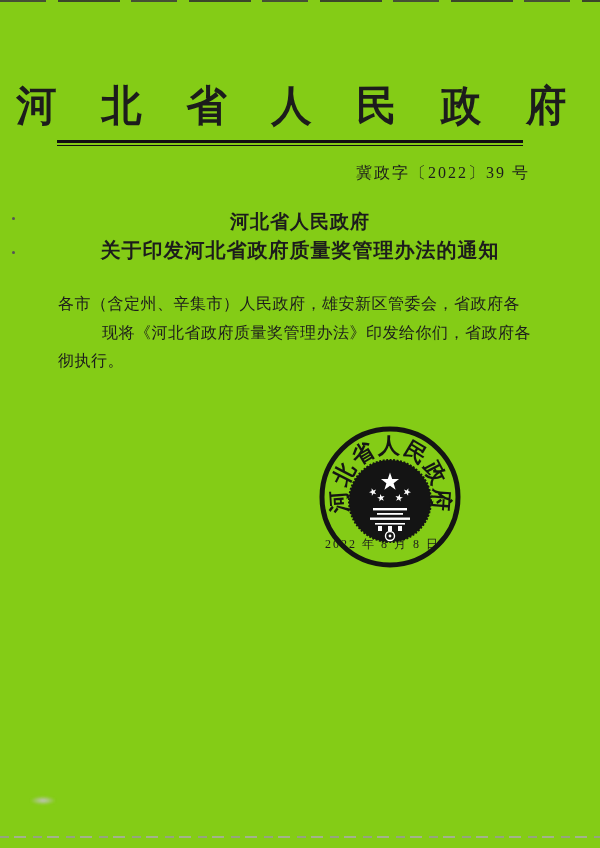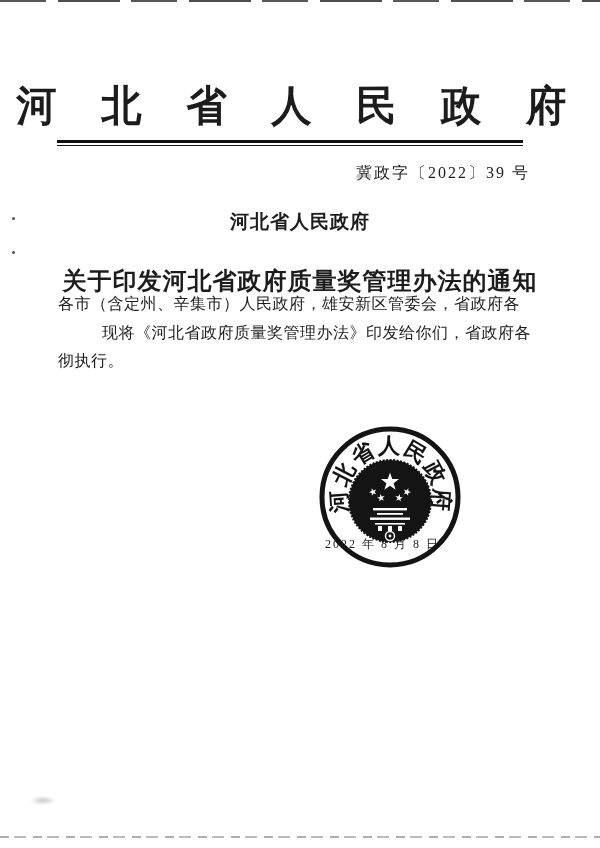--- a/index.html
+++ b/index.html
@@ -3,21 +3,21 @@
 <meta charset="utf-8">
 <style>
   html,body{margin:0;padding:0;}
   body{
     background:#e9e9e9;
     font-family:"Liberation Serif","DejaVu Serif",serif;
   }
   .page{
     position:relative;
     width:600px;height:848px;
-    background:#ffffff;
+    background:#84cc16;
     overflow:hidden;
     color:#1c1c1c;
   }
   
   .scan-top-line{
     position:absolute;top:0;left:0;width:600px;height:2px;
     background:repeating-linear-gradient(90deg,
       #3a3a3a 0 46px, transparent 46px 58px,
       #2e2e2e 58px 120px, transparent 120px 131px);
     opacity:.85;
@@ -58,23 +58,22 @@
     white-space:nowrap;
     margin-left:36px;
   }
   
   .title-1{
     position:absolute;top:209px;left:0;width:600px;
     text-align:center;font-size:19px;font-weight:bold;letter-spacing:1px;
   }
   .title-2{
     position:absolute;top:237px;left:0;width:600px;
-    text-align:center;font-size:24px;font-weight:bold;letter-spacing:1px;
+    text-align:center;font-size:20px;font-weight:bold;letter-spacing:1px;
     white-space:nowrap;
-    margin-top:28px;
   }
   
   .body-block{
     position:absolute;left:58px;top:290px;width:478px;
     font-size:16px;line-height:28.5px;
     letter-spacing:.5px;
   }
   .body-line{white-space:nowrap;}
   .body-line.indent{text-indent:44px;}
   

